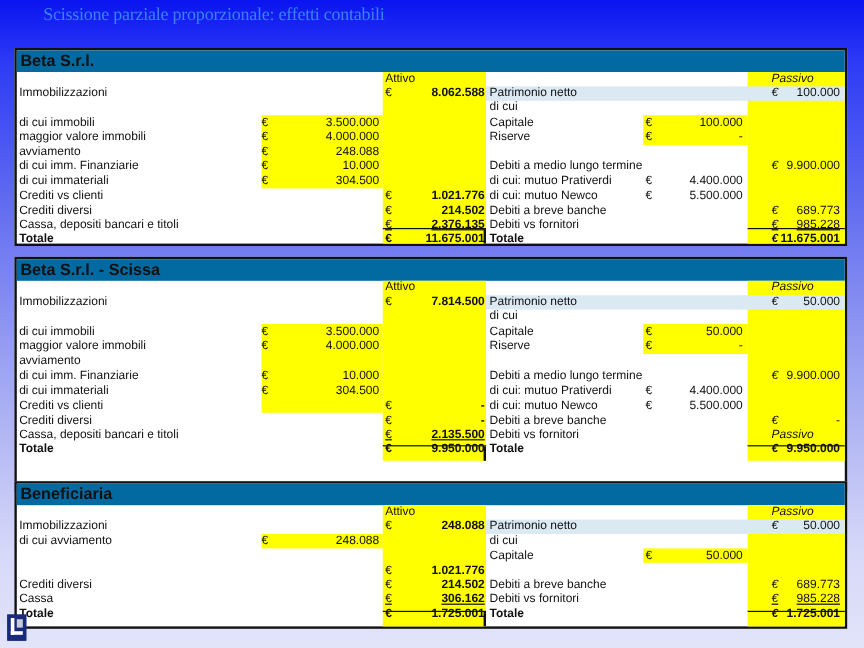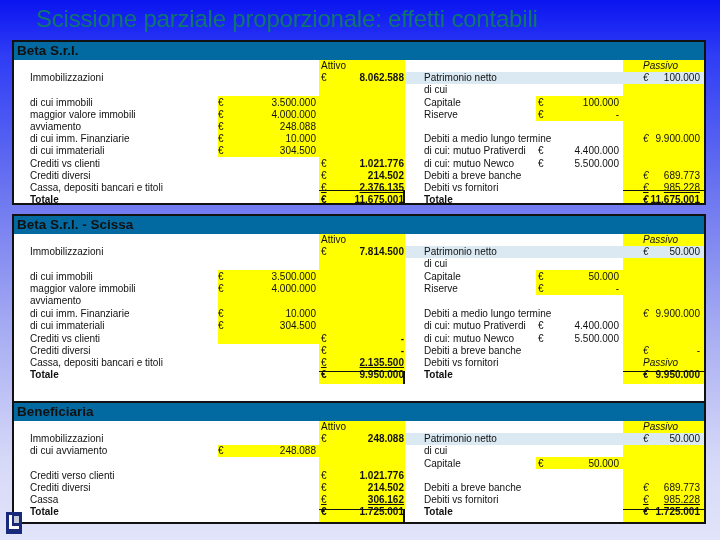--- a/index.html
+++ b/index.html
@@ -3,45 +3,45 @@
 <meta charset="utf-8">
 <style>
   html, body { margin: 0; padding: 0; }
   body {
     width: 720px; height: 540px; overflow: hidden; position: relative;
     background: linear-gradient(to bottom, #0a14f0 0%, #2e3cf5 10%, #6a74f0 35%, #a4aaf2 60%, #d6d8f8 85%, #e2e4fa 100%);
     font-family: "Liberation Sans", sans-serif;
   }
   .title {
     position: absolute; left: 36px; top: 5px;
-    color: #0f766e; font-size: 24px; letter-spacing: -0.2px;
-    font-family: Liberation Sans, sans-serif;
+    color: #3b82f6; font-size: 15px; letter-spacing: -0.2px;
+    font-family: Liberation Serif, serif;
   }
   .bs {
     position: absolute; left: 12px; width: 694px;
     background: #ffffff; border: 2px solid #111;
     box-sizing: border-box;
   }
   .bs-head {
     background: #0369a1; height: 18px;
     font-weight: bold; font-size: 13.5px; color: #111;
     padding-left: 3px; line-height: 18px;
   }
   .grid { position: relative; }
   .row {
     position: relative; height: 12.2px; font-size: 10px; line-height: 12.2px; color: #111;
     white-space: nowrap;
   }
   .cell { position: absolute; top: 0; height: 100%; box-sizing: border-box; }
-  .c-label { left: 1px; width: 203px; padding-left: 15px; }
+  .c-label { left: 1px; width: 203px; padding-left: 1px; }
   .c-sub-eur { left: 204px; width: 14px; }
   .c-sub-val { left: 218px; width: 87px; text-align: right; padding-right: 3px; }
   .c-att-eur { left: 305px; width: 14px; padding-left: 2px; }
   .c-att-val { left: 314px; width: 78px; text-align: right; padding-right: 2px; font-weight: bold; }
-  .c-pl { left: 391px; width: 131px; padding-left: 3px; margin-left: 16px; }
+  .c-pl { left: 391px; width: 131px; padding-left: 3px; }
   .c-p-eur { left: 522px; width: 14px; padding-left: 2px; }
   .c-p-val { left: 531px; width: 78px; text-align: right; padding-right: 4px; }
   .c-pas-eur { left: 609px; width: 14px; padding-left: 20px; font-style: italic; }
   .c-pas-val { left: 618px; width: 72px; text-align: right; padding-right: 4px; }
   .bold { font-weight: bold; }
   .ul { text-decoration: underline; }
   .ybg-sub { position: absolute; left: 204px; width: 101px; background: #ffff00; }
   .ybg-att { position: absolute; left: 305px; width: 86px; background: #ffff00; }
   .ybg-pas { position: absolute; left: 609px; width: 81px; background: #ffff00; }
   .ybg-p { position: absolute; left: 522px; width: 87px; background: #ffff00; }
@@ -288,21 +288,20 @@
       <span class="cell c-sub-eur">€</span>
       <span class="cell c-sub-val">248.088</span>
       <span class="cell c-pl">di cui</span>
     </div>
     <div class="row">
       <span class="cell c-pl">Capitale</span>
       <span class="cell c-p-eur">€</span>
       <span class="cell c-p-val">50.000</span>
     </div>
     <div class="row">
-      <span class="cell c-label">Crediti verso clienti</span>
       <span class="cell c-att-eur">€</span>
       <span class="cell c-att-val">1.021.776</span>
     </div>
     <div class="row">
       <span class="cell c-label">Crediti diversi</span>
       <span class="cell c-att-eur">€</span>
       <span class="cell c-att-val">214.502</span>
       <span class="cell c-pl">Debiti a breve  banche</span>
       <span class="cell c-pas-eur">€</span>
       <span class="cell c-pas-val">689.773</span>

